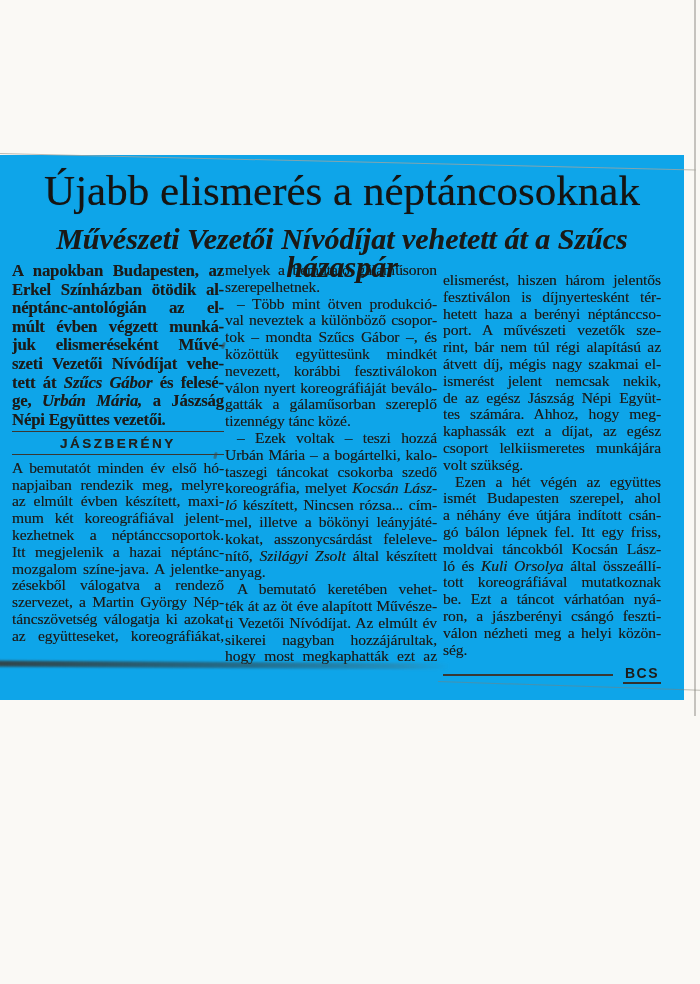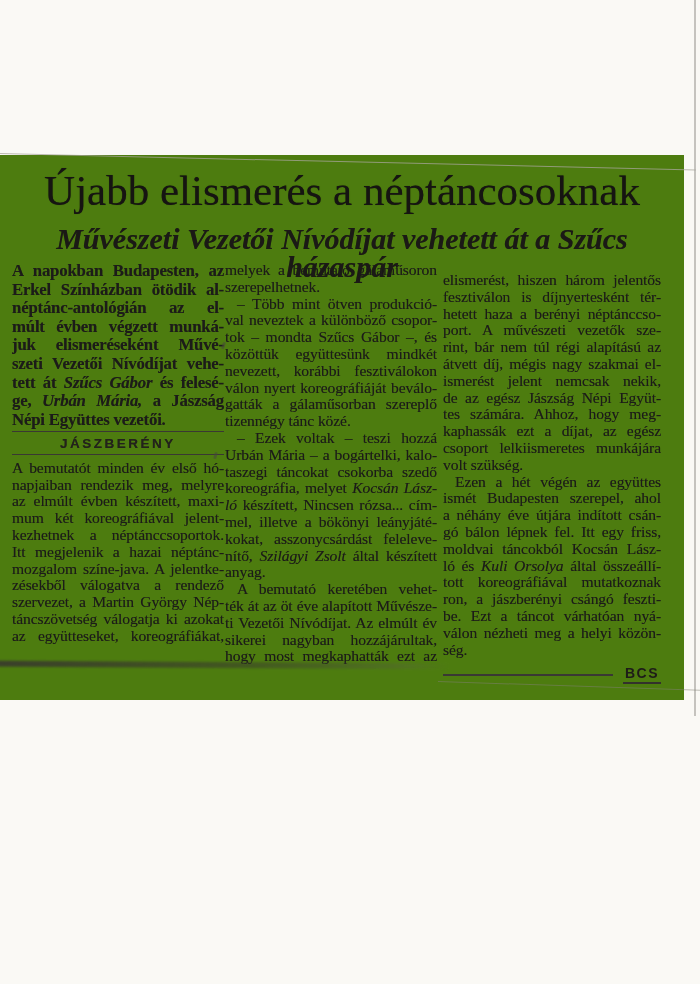--- a/index.html
+++ b/index.html
@@ -5,21 +5,21 @@
   html,body{margin:0;padding:0;}
   body{
     width:700px;height:984px;position:relative;overflow:hidden;
     background:#faf9f5;
     font-family:"Liberation Serif", serif;
   }
   .page{position:absolute;inset:0;}
   
   .scanner-line{position:absolute;left:694px;top:0;width:1.6px;height:716px;background:rgba(125,122,114,.42);}
   
-  .clipping{position:absolute;left:0;top:155px;width:684px;height:545px;background:#4d7c0f;}
+  .clipping{position:absolute;left:0;top:155px;width:684px;height:545px;background:#0ea5e9;}
   .edge-top{position:absolute;left:-4px;top:-2px;width:700px;height:1.4px;background:rgba(168,165,156,.75);transform:rotate(1.35deg);transform-origin:left center;}
   .edge-bottom-left{position:absolute;left:-2px;top:507px;width:452px;height:6px;
     background:linear-gradient(90deg,rgba(55,53,47,.85),rgba(55,53,47,.5) 55%,rgba(90,88,80,.25) 90%,rgba(90,88,80,0));
     filter:blur(1.1px);transform:rotate(0.35deg);}
   .edge-bottom-right{position:absolute;left:438px;top:526px;width:266px;height:1.4px;background:rgba(130,127,118,.5);transform:rotate(1.9deg);transform-origin:left center;}
   .speck{position:absolute;width:3px;height:7px;background:rgba(70,68,62,.55);border-radius:2px;filter:blur(.4px);}
   .speck1{left:222px;top:342px;transform:rotate(18deg);}
   .speck2{left:214px;top:452px;transform:rotate(14deg);}
 
   .headline{position:absolute;top:12px;left:0;width:100%;margin:0;text-align:center;
@@ -142,22 +142,22 @@
             <div class="line pl"><span>volt szükség.</span></div>
           </div>
           <div class="block para">
             <div class="line ind"><span>Ezen a hét végén az együttes</span></div>
             <div class="line"><span>ismét Budapesten szerepel, ahol</span></div>
             <div class="line"><span>a néhány éve útjára indított csán-</span></div>
             <div class="line"><span>gó bálon lépnek fel. Itt egy friss,</span></div>
             <div class="line"><span>moldvai táncokból Kocsán Lász-</span></div>
             <div class="line"><span>ló és </span><span class="it">Kuli Orsolya</span><span> által összeállí-</span></div>
             <div class="line"><span>tott koreográfiával mutatkoznak</span></div>
+            <div class="line"><span>be. Ezt a táncot várhatóan nyá-</span></div>
             <div class="line"><span>ron, a jászberényi csángó feszti-</span></div>
-            <div class="line"><span>be. Ezt a táncot várhatóan nyá-</span></div>
             <div class="line"><span>válon nézheti meg a helyi közön-</span></div>
             <div class="line pl"><span>ség.</span></div>
           </div>
           <div class="byline-row">
             <span class="byline-rule"></span>
             <span class="byline">BCS</span>
           </div>
         </div>
       </div>
 

